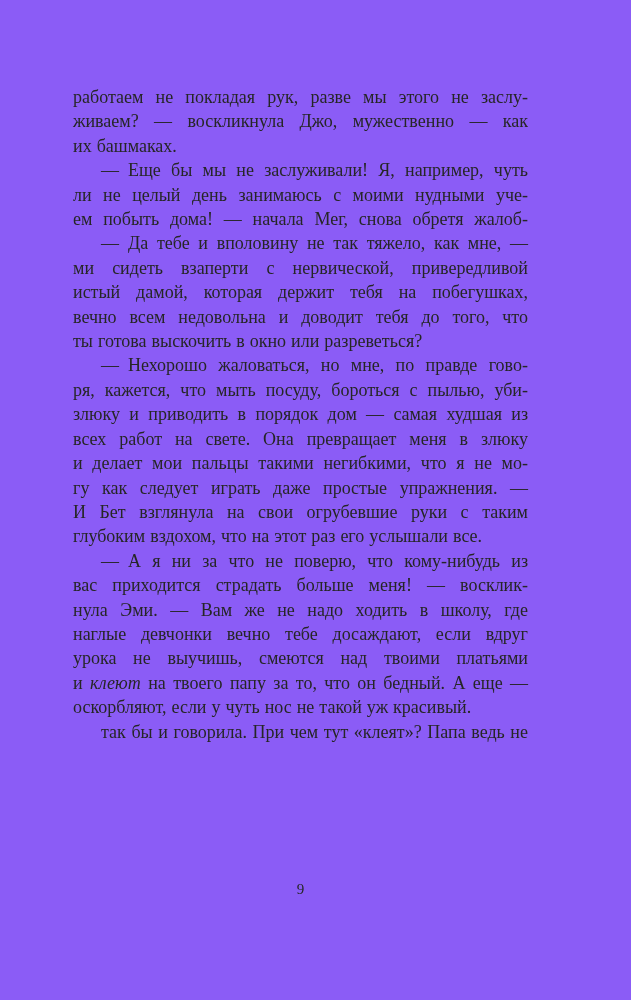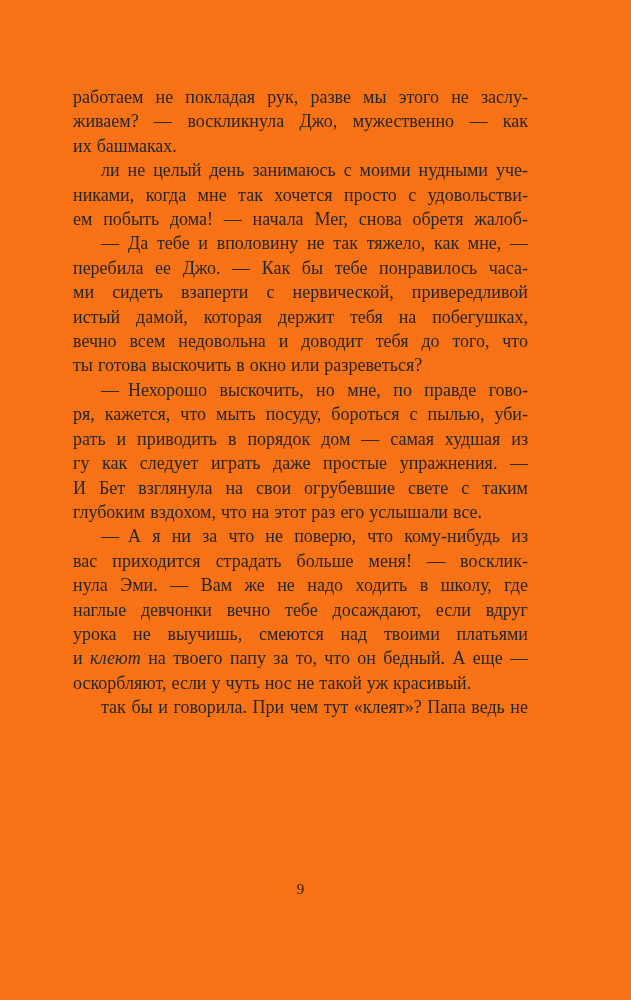--- a/index.html
+++ b/index.html
@@ -8,21 +8,21 @@
     width: 631px;
     height: 1000px;
     overflow: hidden;
     background: #ffffff;
     font-family: "Liberation Serif", "DejaVu Serif", serif;
   }
   .page {
     position: relative;
     width: 631px;
     height: 1000px;
-    background: #f97316;
+    background: #8b5cf6;
   }
   .text-block {
     position: absolute;
     left: 73px;
     top: 85px;
     width: 455px;
     font-size: 18px;
     line-height: 24.4px;
     color: #262626;
   }
@@ -51,38 +51,39 @@
 <body style="background: rgb(255, 255, 255);">
 
 <div class="page">
   <div class="text-block" style="color: rgb(38, 38, 38);">
       <div class="para">
         <div class="line">работаем не покладая рук, разве мы этого не заслу-</div>
         <div class="line">живаем? — воскликнула Джо, мужественно — как</div>
         <div class="line last">их башмаках.</div>
       </div>
       <div class="para indent">
+        <div class="line">— Еще бы мы не заслуживали! Я, например, чуть</div>
         <div class="line">ли не целый день занимаюсь с моими нудными уче-</div>
-        <div class="line">никами, когда мне так хочется просто с удовольстви-</div>
         <div class="line">ем побыть дома! — начала Мег, снова обретя жалоб-</div>
       </div>
       <div class="para indent">
         <div class="line">— Да тебе и вполовину не так тяжело, как мне, —</div>
-        <div class="line">перебила ее Джо. — Как бы тебе понравилось часа-</div>
         <div class="line">ми сидеть взаперти с нервической, привередливой</div>
         <div class="line">истый дамой, которая держит тебя на побегушках,</div>
         <div class="line">вечно всем недовольна и доводит тебя до того, что</div>
         <div class="line last">ты готова выскочить в окно или разреветься?</div>
       </div>
       <div class="para indent">
-        <div class="line">— Нехорошо выскочить, но мне, по правде гово-</div>
+        <div class="line">— Нехорошо жаловаться, но мне, по правде гово-</div>
         <div class="line">ря, кажется, что мыть посуду, бороться с пылью, уби-</div>
-        <div class="line">рать и приводить в порядок дом — самая худшая из</div>
+        <div class="line">злюку и приводить в порядок дом — самая худшая из</div>
+        <div class="line">всех работ на свете. Она превращает меня в злюку</div>
+        <div class="line">и делает мои пальцы такими негибкими, что я не мо-</div>
         <div class="line">гу как следует играть даже простые упражнения. —</div>
-        <div class="line">И Бет взглянула на свои огрубевшие свете с таким</div>
+        <div class="line">И Бет взглянула на свои огрубевшие руки с таким</div>
         <div class="line last">глубоким вздохом, что на этот раз его услышали все.</div>
       </div>
       <div class="para indent">
         <div class="line">— А я ни за что не поверю, что кому-нибудь из</div>
         <div class="line">вас приходится страдать больше меня! — восклик-</div>
         <div class="line">нула Эми. — Вам же не надо ходить в школу, где</div>
         <div class="line">наглые девчонки вечно тебе досаждают, если вдруг</div>
         <div class="line">урока не выучишь, смеются над твоими платьями</div>
         <div class="line">и <em>клеют</em> на твоего папу за то, что он бедный. А еще —</div>
         <div class="line last">оскорбляют, если у чуть нос не такой уж красивый.</div>

